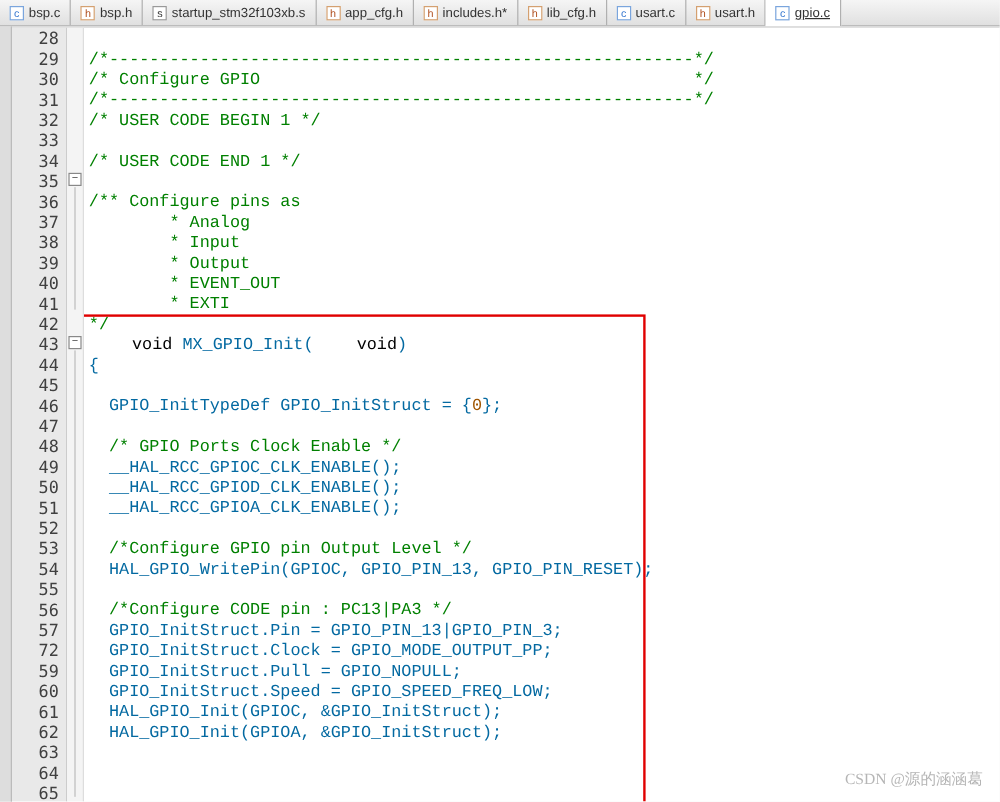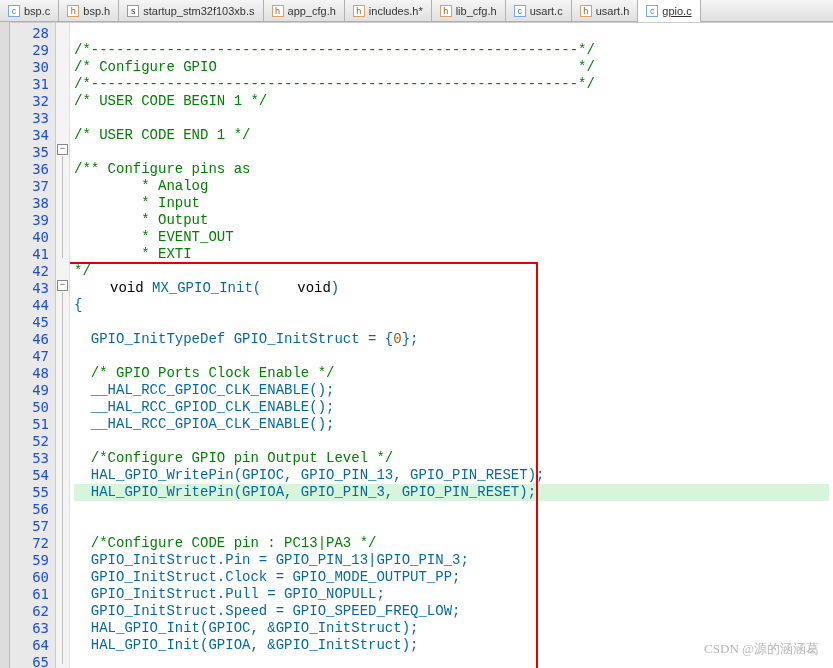--- a/index.html
+++ b/index.html
@@ -6,21 +6,21 @@
     body { font-family: Consolas, 'Courier New', monospace; font-size: 14px; background: #f0f0f0; overflow: hidden; }
     .editor-container { display: flex; flex-direction: column; width: 833px; height: 668px; position: relative; }
     .tabbar { display: flex; background: linear-gradient(#f5f5f5, #e0e0e0); border-bottom: 1px solid #b0b0b0; height: 22px; font-family: Tahoma, sans-serif; font-size: 11px; }
     .tab { display: flex; align-items: center; padding: 0 8px; border-right: 1px solid #b0b0b0; color: #333; cursor: pointer; gap: 4px; white-space: nowrap; }
     .tab.active { background: #fff; border-bottom: 1px solid #fff; margin-bottom: -1px; }
     .tab-ico { width: 12px; height: 12px; display: inline-flex; align-items: center; justify-content: center; font-size: 9px; border: 1px solid #999; background: #fff; }
     .tab-ico.c { color: #3a7ad0; border-color: #7aa5dd; }
     .tab-ico.h { color: #b05020; border-color: #d4a070; }
     .tab-ico.s { color: #333; }
     .code-area { display: flex; flex: 1; background: #fff; border-top: 1px solid #ccc; overflow: hidden; }
-    .gutter { background: #e9e9e9; width: 46px; border-right: 1px solid #ccc; padding-top: 2px; text-align: right; color: #1d4ed8; font-family: Consolas, monospace; font-size: 14px; line-height: 17px; }
+    .gutter { background: #e9e9e9; width: 46px; border-right: 1px solid #ccc; padding-top: 2px; text-align: right; color: #404040; font-family: Consolas, monospace; font-size: 14px; line-height: 17px; }
     .gutter div { padding-right: 6px; }
     .fold-col { width: 14px; background: #f4f4f4; border-right: 1px solid #ddd; position: relative; padding-top: 2px; }
     .fold-mark { position: absolute; left: 1px; width: 11px; height: 11px; border: 1px solid #888; background: #fff; font-size: 9px; line-height: 9px; text-align: center; color: #444; cursor: pointer; }
     .fold-line { position: absolute; left: 6px; width: 1px; background: #bbb; }
     .code { flex: 1; padding: 2px 4px; line-height: 17px; white-space: pre; position: relative; overflow: hidden; }
     .hl { background: #d8f5db; display: block; width: 100%; }
     .c-green { color: #008000; }
     .c-blue { color: #000000; margin-left: 36px; }
     .c-num { color: #a05500; }
     .c-id { color: #0369a1; }
@@ -139,21 +139,20 @@
 
 <span class="c-id">  GPIO_InitTypeDef GPIO_InitStruct = {</span><span class="c-num">0</span><span class="c-id">};</span>
 
 <span class="c-green">  /* GPIO Ports Clock Enable */</span>
 <span class="c-id">  __HAL_RCC_GPIOC_CLK_ENABLE();</span>
 <span class="c-id">  __HAL_RCC_GPIOD_CLK_ENABLE();</span>
 <span class="c-id">  __HAL_RCC_GPIOA_CLK_ENABLE();</span>
 
 <span class="c-green">  /*Configure GPIO pin Output Level */</span>
 <span class="c-id">  HAL_GPIO_WritePin(GPIOC, GPIO_PIN_13, GPIO_PIN_RESET);</span>
-<span class="hl"><span class="c-id">  HAL_GPIO_WritePin(GPIOA, GPIO_PIN_3, GPIO_PIN_RESET);</span></span>
 
 <span class="c-green">  /*Configure CODE pin : PC13|PA3 */</span>
 <span class="c-id">  GPIO_InitStruct.Pin = GPIO_PIN_13|GPIO_PIN_3;</span>
 <span class="c-id">  GPIO_InitStruct.Clock = GPIO_MODE_OUTPUT_PP;</span>
 <span class="c-id">  GPIO_InitStruct.Pull = GPIO_NOPULL;</span>
 <span class="c-id">  GPIO_InitStruct.Speed = GPIO_SPEED_FREQ_LOW;</span>
 <span class="c-id">  HAL_GPIO_Init(GPIOC, &amp;GPIO_InitStruct);</span>
 <span class="c-id">  HAL_GPIO_Init(GPIOA, &amp;GPIO_InitStruct);</span>
 
 

